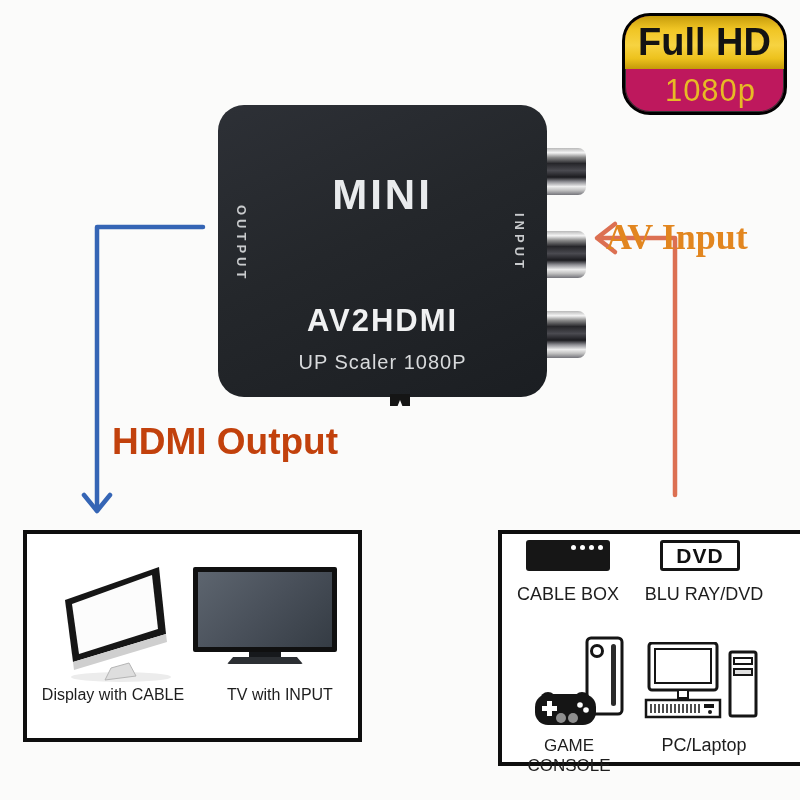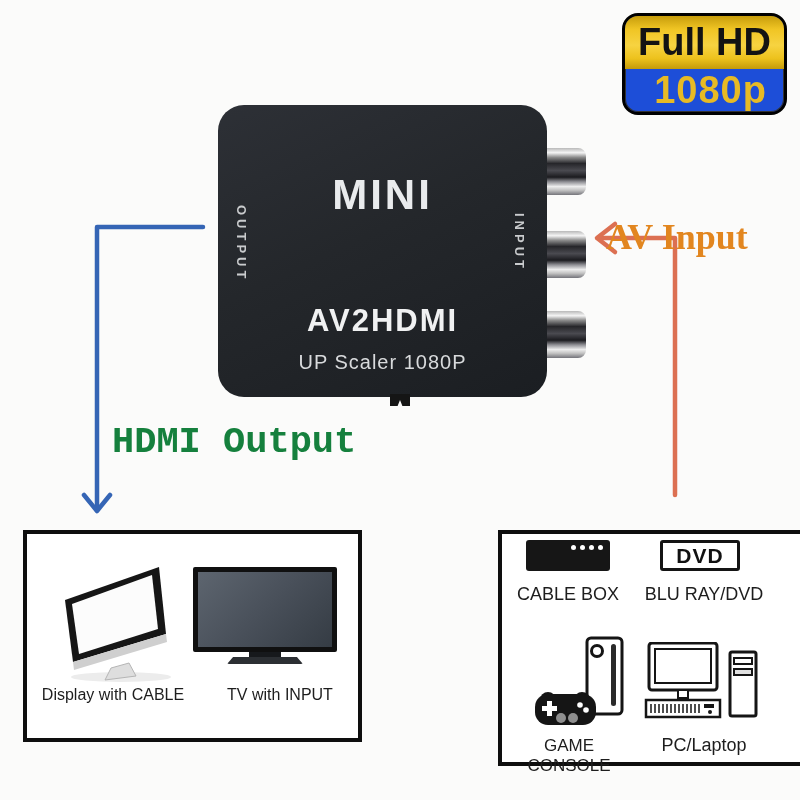--- a/index.html
+++ b/index.html
@@ -4,27 +4,27 @@
 <style>
   html,body { margin:0; padding:0; }
   body {
     width:800px; height:800px; position:relative; overflow:hidden;
     background:#fbfbfa; font-family:"Liberation Sans", sans-serif;
   }
   .abs { position:absolute; }
 
   
   #badge { left:622px; top:13px; width:165px; height:102px; box-sizing:border-box;
-    border:3px solid #000; border-radius:16px; overflow:hidden; background:#1d4ed8;
+    border:3px solid #000; border-radius:28px; overflow:hidden; background:#be185d;
     box-shadow:0 0 0 1px #333 inset; }
   #badge-top { height:53px; display:flex; align-items:center; justify-content:center;
     background:linear-gradient(180deg,#c79d0c 0%,#f0c524 25%,#f7d341 55%,#edc21d 80%,#c49a09 100%);
     font-weight:900; font-size:38px; color:#131313; letter-spacing:0; }
   #badge-bottom { height:43px; display:flex; align-items:center; justify-content:center;
-    color:#e7ba25; font-weight:700; font-size:38px; letter-spacing:1px;padding-left:12px; }
+    color:#e7ba25; font-weight:400; font-size:31px; letter-spacing:1px;padding-left:12px; }
 
   
   #device { left:218px; top:105px; width:329px; height:292px; border-radius:26px;
     background:linear-gradient(155deg,#2d3036 0%,#24272b 45%,#1b1e22 100%); z-index:2; }
   #device .logo { position:absolute; top:69px; left:0; right:0; text-align:center;
     font-size:42px; line-height:1; font-weight:900; letter-spacing:3px; color:#e9ebed; }
   #device .model { position:absolute; top:200px; left:0; right:0; text-align:center;
     font-size:31px; line-height:1; font-weight:800; letter-spacing:2px; color:#f0f1f2; }
   #device .subtitle { position:absolute; top:245px; left:0; right:0; text-align:center;
     font-size:20px; line-height:1.2; font-weight:500; letter-spacing:1px; color:#d8dadc; }
@@ -41,21 +41,21 @@
     border-radius:4px 8px 8px 4px;
     background:linear-gradient(180deg,#b9b9b9 0%,#f4f4f4 10%,#8a8a8a 20%,#26262a 33%,
       #4a4a50 48%,#1b1b1f 62%,#909095 72%,#ededed 82%,#c2c2c2 90%,#74747a 100%); }
   #rca-1 { top:148px; } #rca-2 { top:231px; } #rca-3 { top:311px; }
 
   
   #arrows { left:0; top:0; z-index:3; pointer-events:none; }
   #av-input-label { left:606px; top:172px; z-index:4;
     font-family:"Liberation Serif", serif; font-weight:700; font-size:36px; color:#e2861f;margin-top:44px; }
   #hdmi-output-label { left:112px; top:421px; z-index:4;
-    font-family:Liberation Mono, monospace; font-weight:700; font-size:37px; color:#15803d; }
+    font-family:Liberation Sans, sans-serif; font-weight:700; font-size:37px; color:#c2410c; }
 
   
   .panel { box-sizing:border-box; border:4px solid #0e0e0e; background:#fff; }
   #hdmi-panel { left:23px; top:530px; width:339px; height:212px; }
   #av-panel   { left:498px; top:530px; width:330px; height:236px; }
   .cap-label { position:absolute; text-align:center; color:#1d1d1d; }
 
   #hdmi-panel .lbl-display { left:0px;  width:172px; top:152px; font-size:16px; }
   #hdmi-panel .lbl-tv      { left:178px; width:150px; top:152px; font-size:16px; }
 

